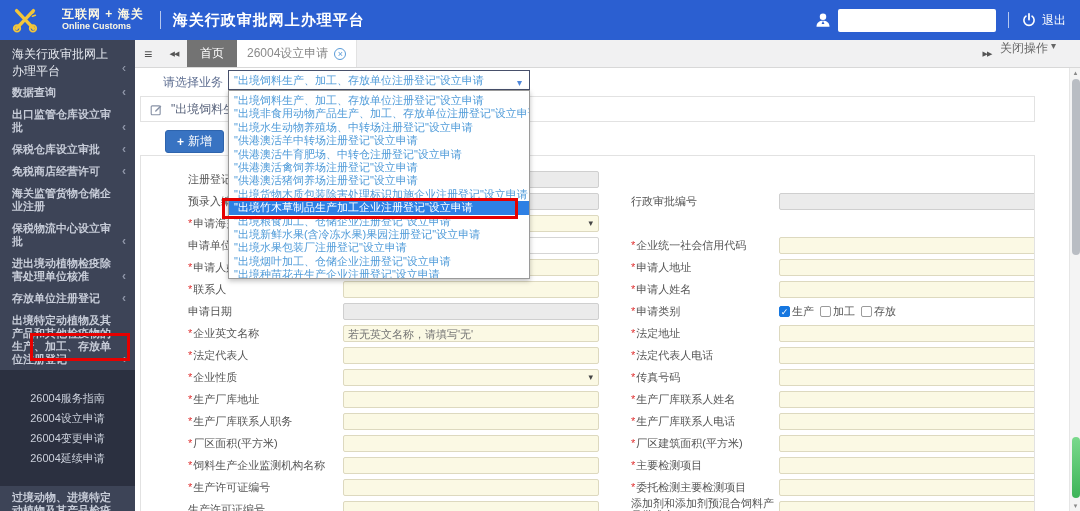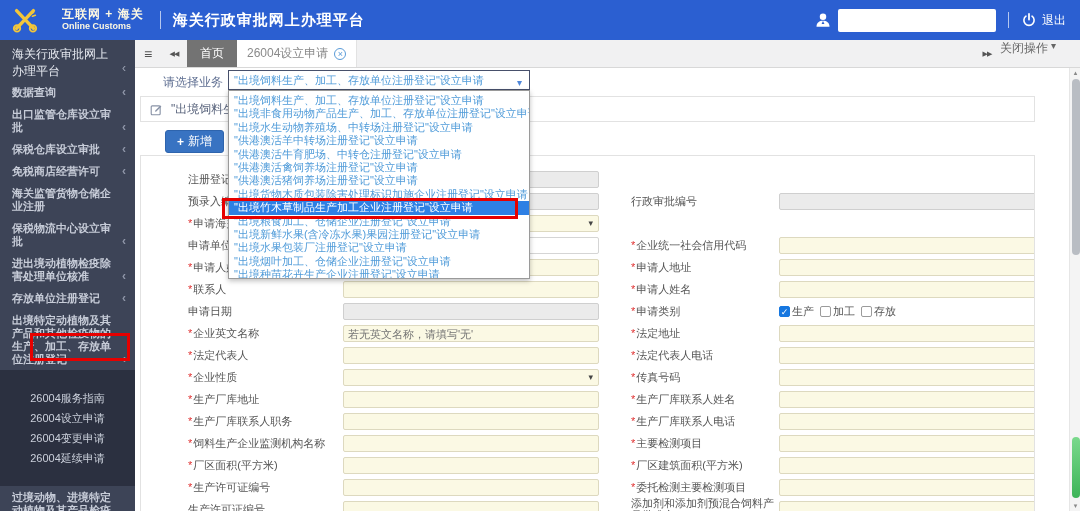--- a/index.html
+++ b/index.html
@@ -310,30 +310,30 @@
       </div>
 
       <div class="frow">
         <div class="flabel"><span class="req">*</span><span>生产厂库联系人职务</span></div>
         <div class="lfield"><input class="inp yellow" style=""></div>
         <div class="rlabel"><span class="req">*</span><span>生产厂库联系人电话</span></div>
         <div class="rfield"><input class="inp yellow" style=""></div>
       </div>
 
       <div class="frow">
+        <div class="flabel"><span class="req">*</span><span>厂区面积(平方米)</span></div>
+        <div class="lfield"><input class="inp yellow" style=""></div>
+        <div class="rlabel"><span class="req">*</span><span>厂区建筑面积(平方米)</span></div>
+        <div class="rfield"><input class="inp yellow" style=""></div>
+      </div>
+
+      <div class="frow">
         <div class="flabel"><span class="req">*</span><span>饲料生产企业监测机构名称</span></div>
         <div class="lfield"><input class="inp yellow" style=""></div>
         <div class="rlabel"><span class="req">*</span><span>主要检测项目</span></div>
-        <div class="rfield"><input class="inp yellow" style=""></div>
-      </div>
-
-      <div class="frow">
-        <div class="flabel"><span class="req">*</span><span>厂区面积(平方米)</span></div>
-        <div class="lfield"><input class="inp yellow" style=""></div>
-        <div class="rlabel"><span class="req">*</span><span>厂区建筑面积(平方米)</span></div>
         <div class="rfield"><input class="inp yellow" style=""></div>
       </div>
 
       <div class="frow">
         <div class="flabel"><span class="req">*</span><span>生产许可证编号</span></div>
         <div class="lfield"><input class="inp yellow" style=""></div>
         <div class="rlabel"><span class="req">*</span><span>委托检测主要检测项目</span></div>
         <div class="rfield"><input class="inp yellow" style=""></div>
       </div>
 

